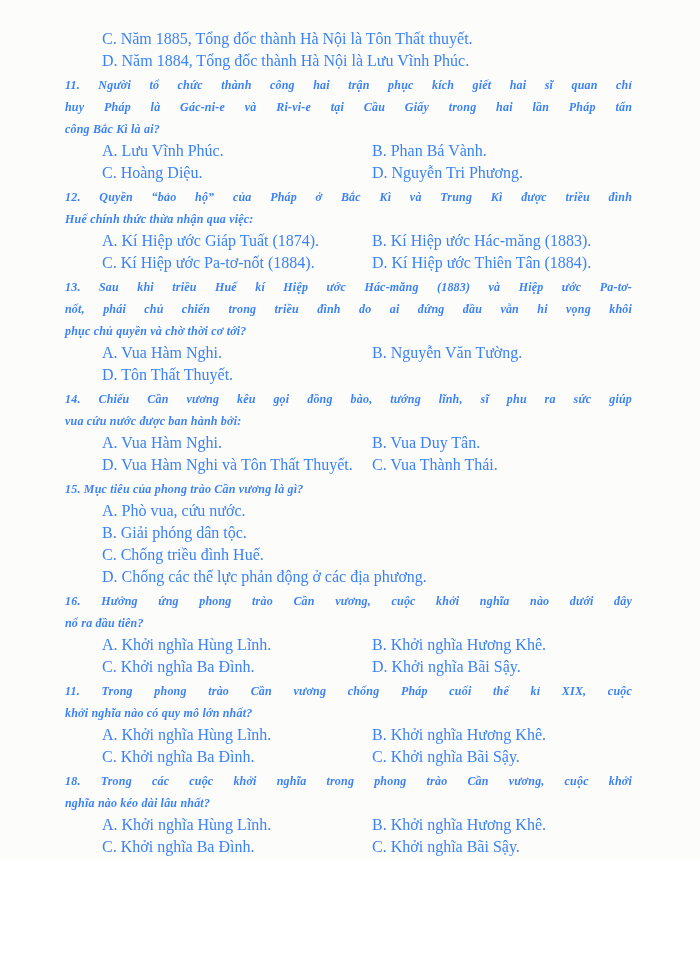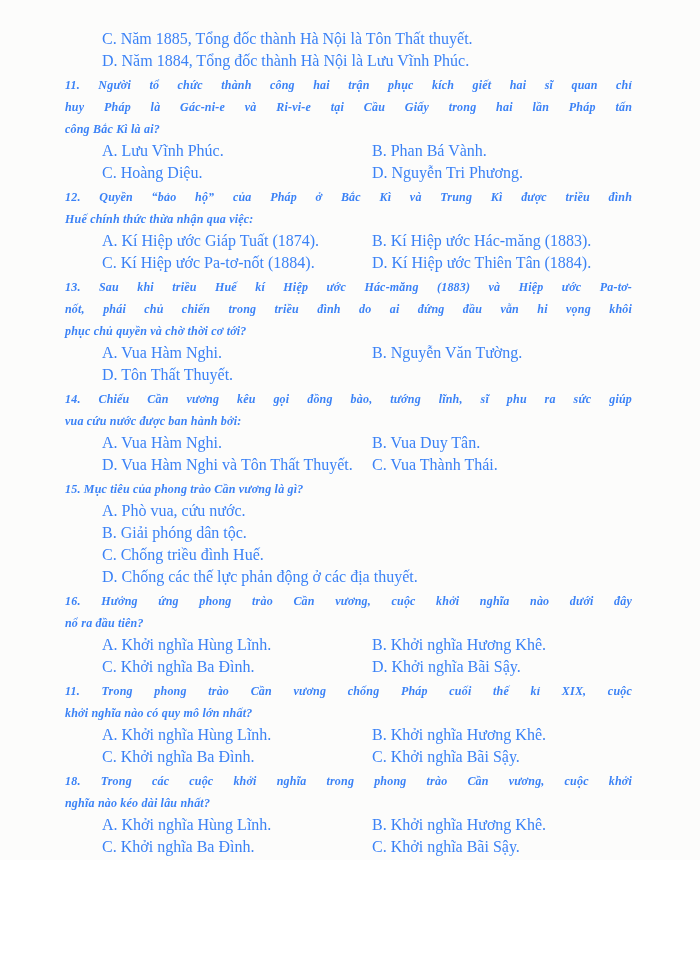--- a/index.html
+++ b/index.html
@@ -139,21 +139,21 @@
     </section>
 
     <section class="qblock">
       <div class="qtext">
         <div class="qline"><span>15.</span> <span>Mục tiêu của phong trào Cần vương là gì?</span></div>
       </div>
       <div class="opts">
         <div class="opt-line">A. Phò vua, cứu nước.</div>
         <div class="opt-line">B. Giải phóng dân tộc.</div>
         <div class="opt-line">C. Chống triều đình Huế.</div>
-        <div class="opt-line">D. Chống các thế lực phản động ở các địa thuyết.</div>
+        <div class="opt-line">D. Chống các thế lực phản động ở các địa phương.</div>
       </div>
     </section>
 
     <section class="qblock">
       <div class="qtext">
         <div class="qline just"><span>16.</span> <span>Hưởng ứng phong trào Cần vương, cuộc khởi nghĩa nào dưới đây</span></div>
         <div class="qline">nổ ra đầu tiên?</div>
       </div>
       <div class="opts">
         <div class="opt-row">

